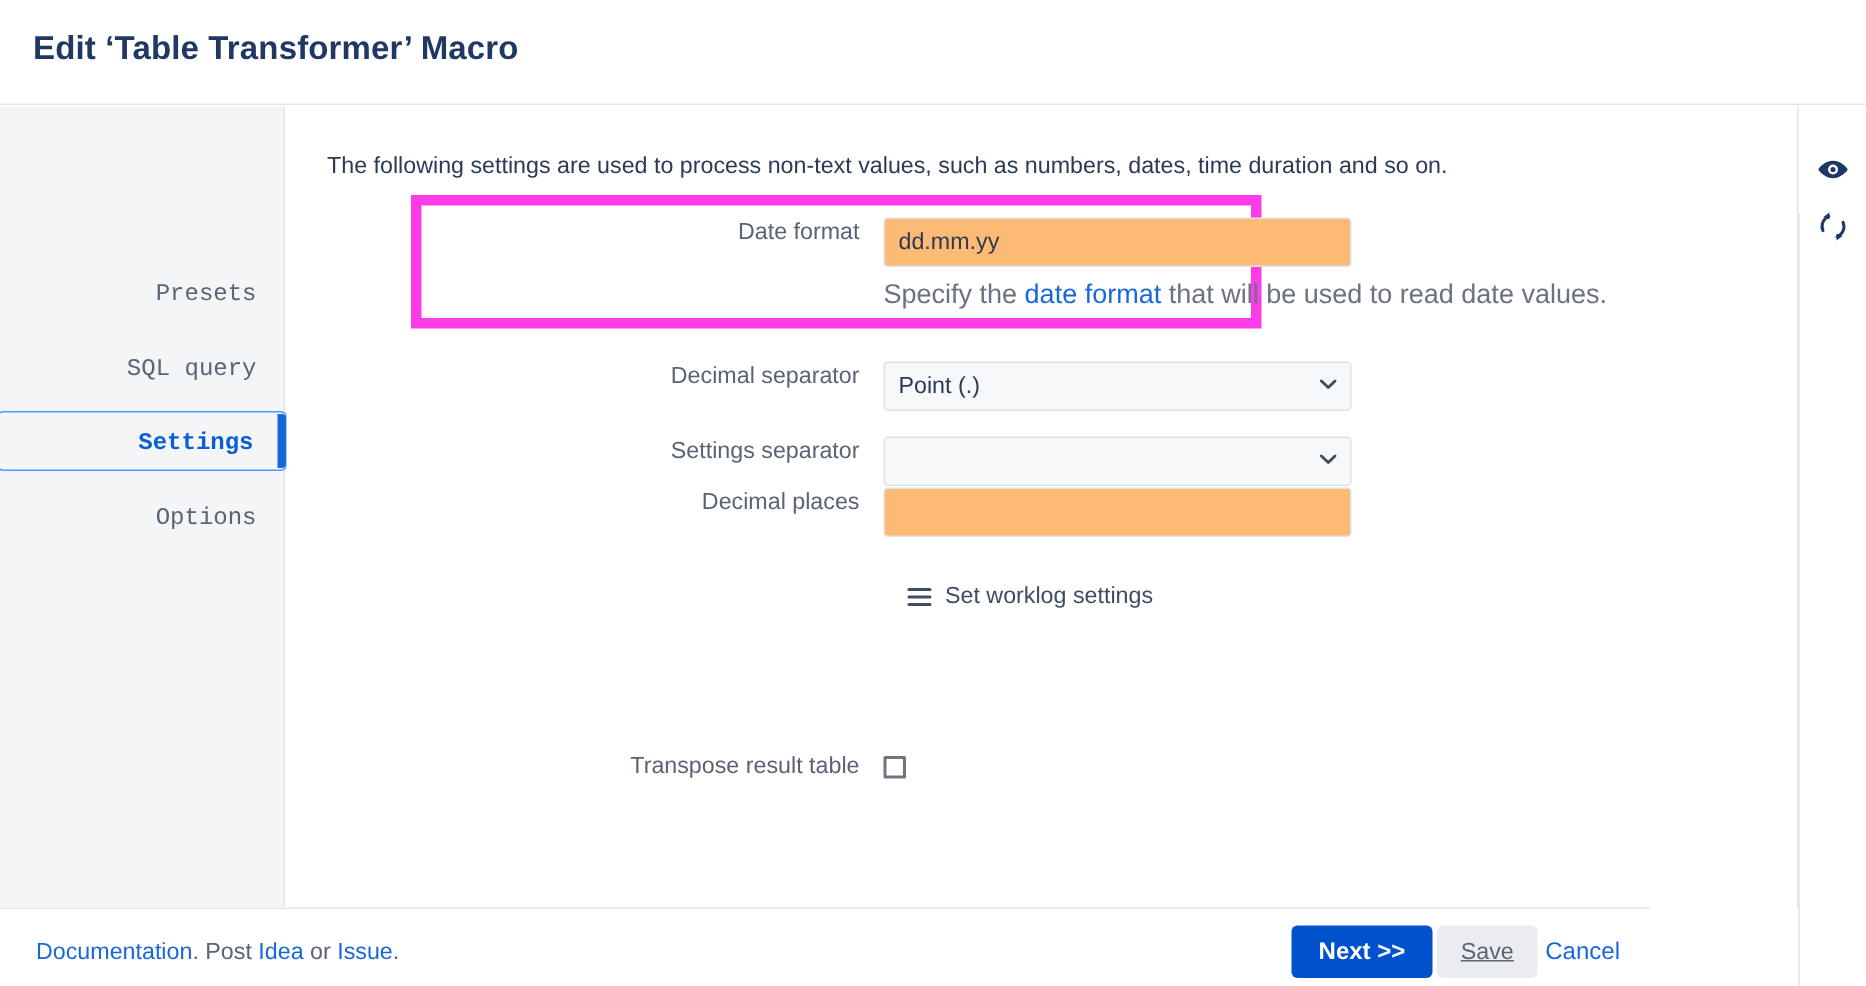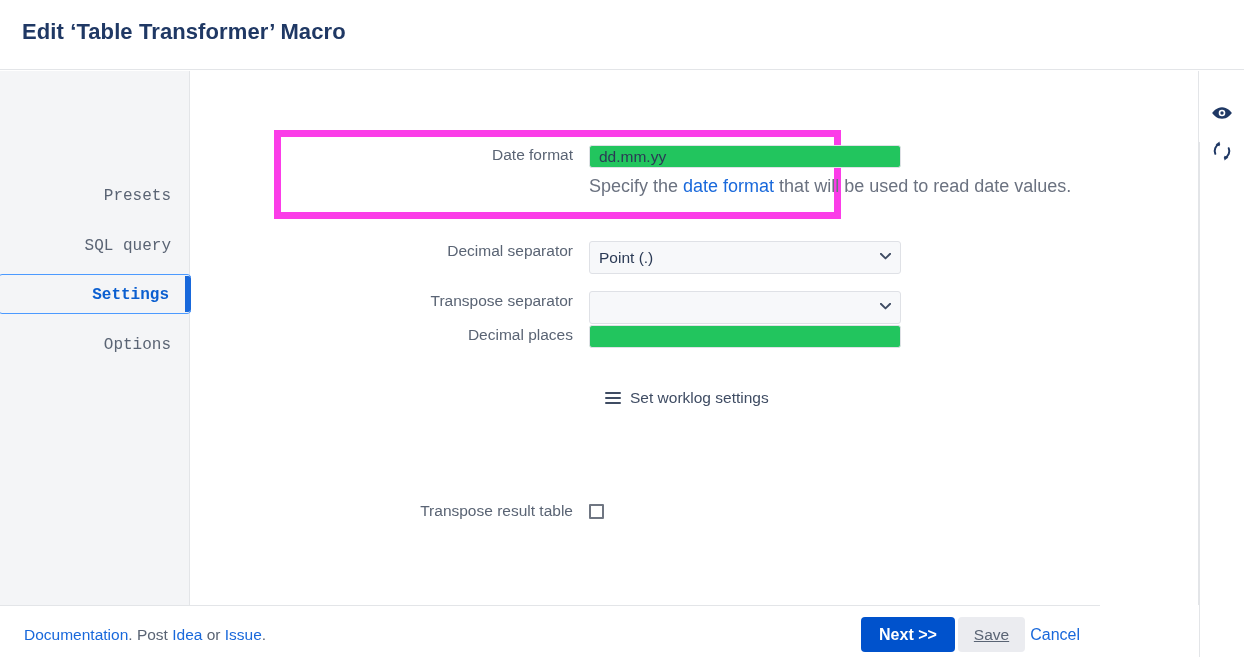--- a/index.html
+++ b/index.html
@@ -125,24 +125,24 @@
     width: 398px;
     text-align: right;
     padding-right: 16px;
     font-size: 15.5px;
     color: #5a6474;
     line-height: 20px;
   }
   .row-field { width: 312px; }
 
   .text-input {
-    width: 312px; height: 23px;
+    width: 312px; height: 33px;
     border: 1px solid #dfe1e6;
     border-radius: 3px;
-    background: #22c55e;
+    background: #fdba74;
     font-family: "Liberation Sans", sans-serif;
     font-size: 15.5px;
     color: #2b3a55;
     padding: 0 9px;
     outline: none;
   }
   .text-input::placeholder { color: #7a8699; }
 
   .select-wrap { position: relative; width: 312px; height: 33px; }
   .select-box {
@@ -309,20 +309,21 @@
       <div class="nav-item settings active">
         <span>Settings</span>
       </div>
       <div class="nav-item options">
         <span>Options</span>
       </div>
     </div>
 
     <div class="content">
 
+      <div class="intro">The following settings are used to process non-text values, such as numbers, dates, time duration and so on.</div>
 
       <div class="highlight-box"></div>
 
       <div class="form-row" id="row-date">
         <div class="row-label">Date format</div>
         <div class="row-field">
           <input class="text-input" type="text" value="dd.mm.yy" style="">
           <div class="help-text">
             <span>Specify the </span><a class="link">date format</a><span> that will be used to read date values.</span>
           </div>
@@ -337,21 +338,21 @@
             <span class="chev">
               <svg viewBox="0 0 11 7" width="11" height="7">
                   <path d="M0.8 0.8 L5.5 5.4 L10.2 0.8" fill="none" stroke="#3f4c63" stroke-width="1.9" stroke-linecap="round" stroke-linejoin="round"></path>
                 </svg>
             </span>
           </div>
         </div>
       </div>
 
       <div class="form-row" id="row-thousands">
-        <div class="row-label">Transpose separator</div>
+        <div class="row-label">Settings separator</div>
         <div class="row-field">
           <div class="select-wrap">
             <div class="select-box"></div>
             <span class="chev">
               <svg viewBox="0 0 11 7" width="11" height="7">
                   <path d="M0.8 0.8 L5.5 5.4 L10.2 0.8" fill="none" stroke="#3f4c63" stroke-width="1.9" stroke-linecap="round" stroke-linejoin="round"></path>
                 </svg>
             </span>
           </div>
         </div>

